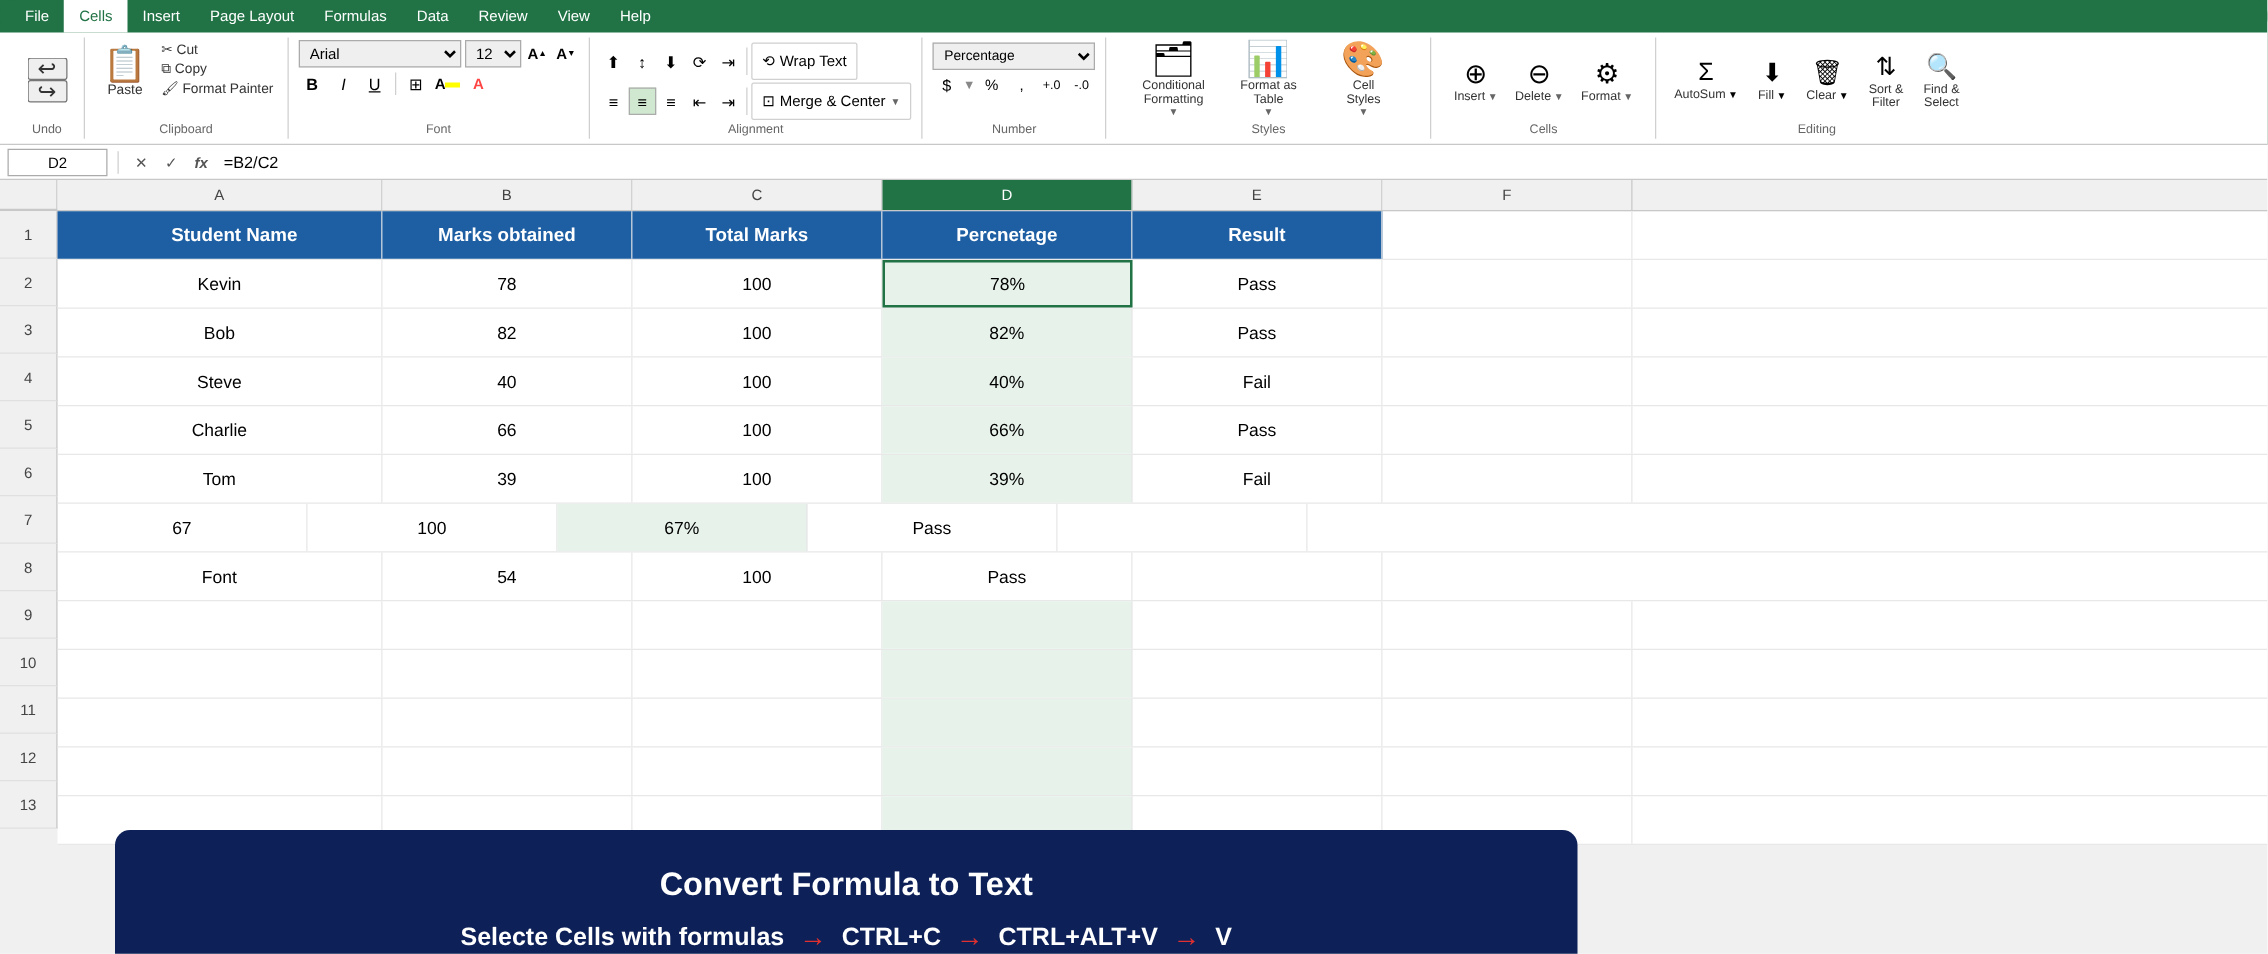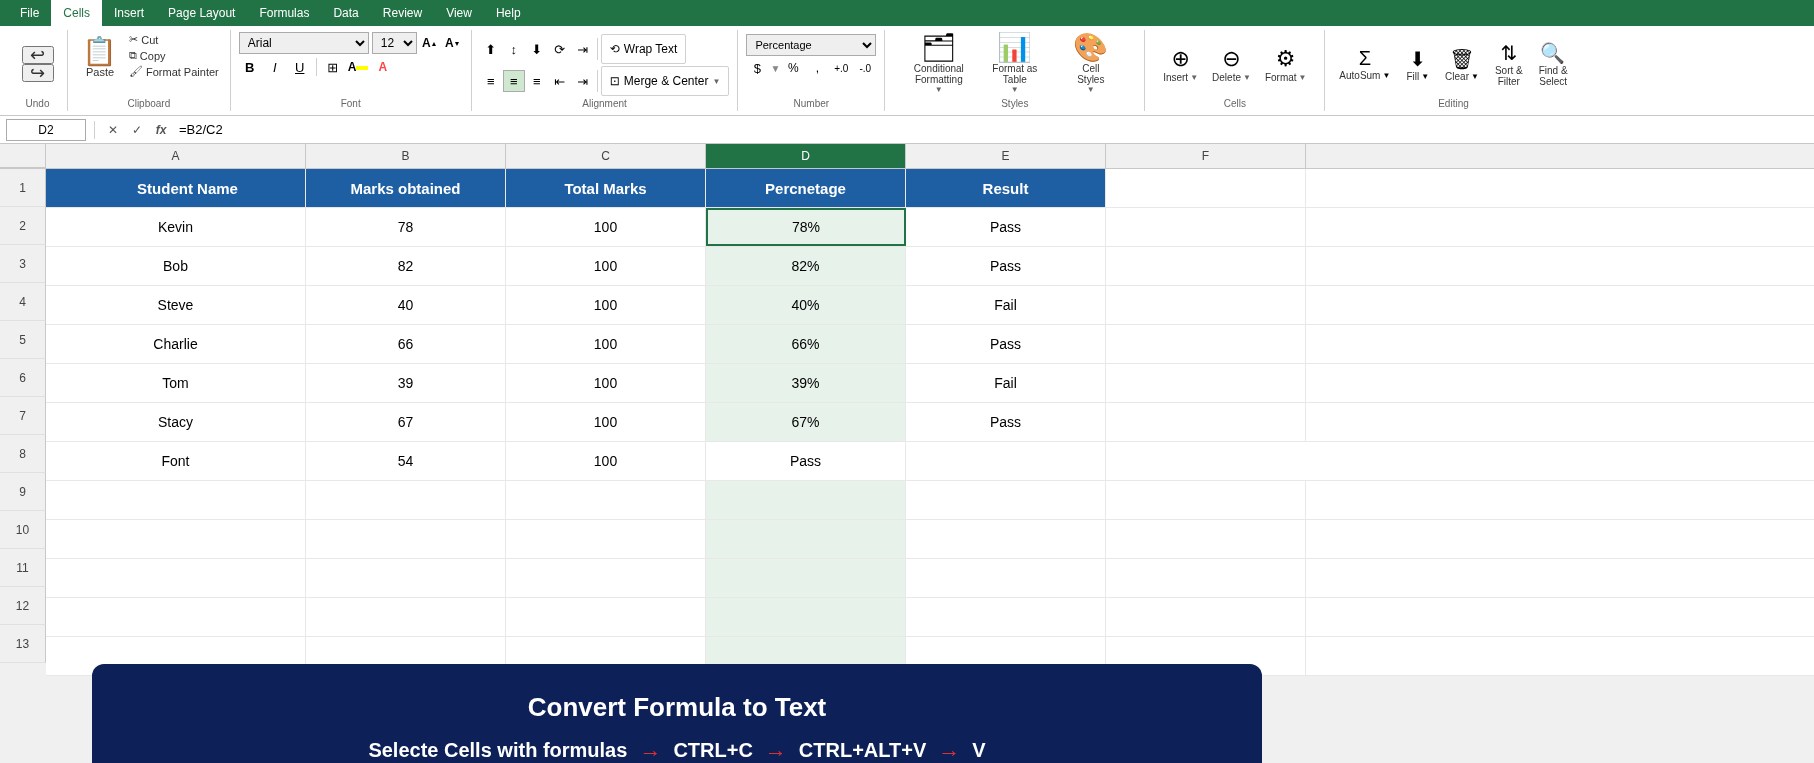--- a/index.html
+++ b/index.html
@@ -421,21 +421,20 @@
       <div class="grid-row">
         <div class="cell" style="width:260px;">Tom</div>
         <div class="cell" style="width:200px;">39</div>
         <div class="cell" style="width:200px;">100</div>
         <div class="cell selected-col" style="width:200px;">39%</div>
         <div class="cell" style="width:200px;">Fail</div>
         <div class="cell" style="width:200px;"></div>
       </div>
 
       <div class="grid-row">
-        <div class="cell" style="width:260px;">Stacy</div>
         <div class="cell" style="width:200px;">67</div>
         <div class="cell" style="width:200px;">100</div>
         <div class="cell selected-col" style="width:200px;">67%</div>
         <div class="cell" style="width:200px;">Pass</div>
         <div class="cell" style="width:200px;"></div>
       </div>
 
       <div class="grid-row">
         <div class="cell" style="width:260px;">Font</div>
         <div class="cell" style="width:200px;">54</div>

